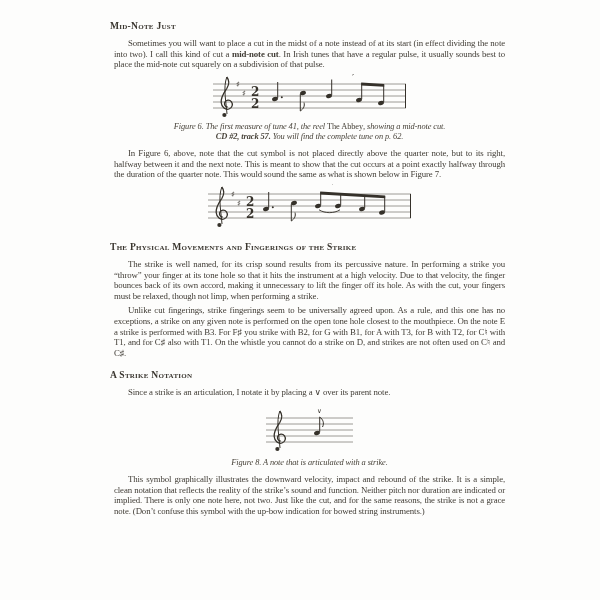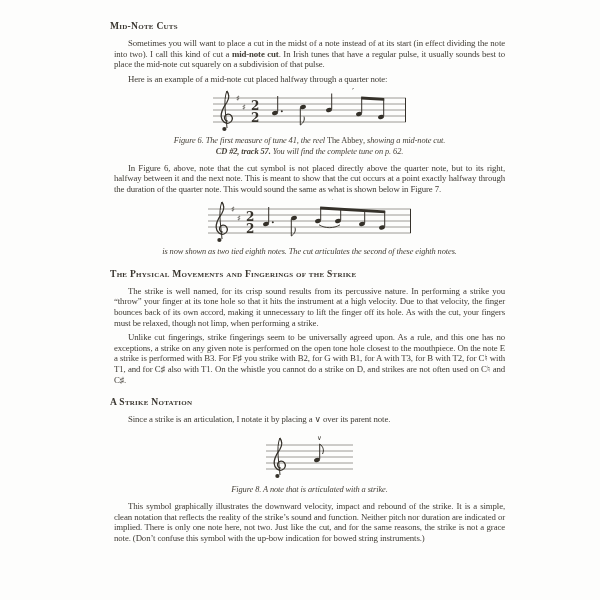--- a/index.html
+++ b/index.html
@@ -62,23 +62,22 @@
     color:#8a867f;
     letter-spacing:.5px;
   }
 </style>
 </head>
 <body>
 
 <div class="page">
   <div class="content">
 
-    <h2 class="sec-heading">Mid-Note Cuts</h2>
+    <h2 class="sec-heading">Mid-Note Just</h2>
     <p class="body indent"><span>Sometimes you will want to place a cut in the midst of a note instead of at its start (in effect dividing the note into two). I call this kind of cut a </span><span class="seg-b">mid-note cut</span><span>. In Irish tunes that have a regular pulse, it usually sounds best to place the mid-note cut squarely on a subdivision of that pulse.</span></p>
-    <p class="body indent"><span>Here is an example of a mid-note cut placed halfway through a quarter note:</span></p>
 
     <figure>
       <svg class="music-svg" width="202" height="46" viewBox="0 0 202 46">
         <g>
           <line class="staff" x1="4" y1="10" x2="197" y2="10"></line>
           <line class="staff" x1="4" y1="16" x2="197" y2="16"></line>
           <line class="staff" x1="4" y1="22" x2="197" y2="22"></line>
           <line class="staff" x1="4" y1="28" x2="197" y2="28"></line>
           <line class="staff" x1="4" y1="34" x2="197" y2="34"></line>
           <line class="ink" x1="196.5" y1="10" x2="196.5" y2="34" stroke-width="1"></line>
@@ -160,21 +159,20 @@
           <ellipse class="fill-ink" cx="178" cy="28.5" rx="3" ry="2.1" transform="rotate(-20 178 28.5)"></ellipse>
           <line class="ink" x1="116.7" y1="21.2" x2="116.7" y2="8.2" stroke-width="1"></line>
           <line class="ink" x1="136.7" y1="21.2" x2="136.7" y2="9.4" stroke-width="1"></line>
           <line class="ink" x1="160.7" y1="24.2" x2="160.7" y2="10.9" stroke-width="1"></line>
           <line class="ink" x1="180.7" y1="27.7" x2="180.7" y2="12.1" stroke-width="1"></line>
           <polygon class="fill-ink" points="116.2,7.6 181.2,11.5 181.2,14.3 116.2,10.4"></polygon>
           <path class="ink" fill="none" stroke-width=".9" d="M115 25.8 C121 29.6 130 29.6 136 25.8"></path>
         </g>
       </svg>
       <figcaption style="width:330px;">
-        <span class="caption-line"><span>is now shown as two tied eighth notes. The cut articulates the second of these eighth notes.</span></span>
       </figcaption>
     </figure>
 
     <h2 class="sec-heading mt">The Physical Movements and Fingerings of the Strike</h2>
     <p class="body indent"><span>The strike is well named, for its crisp sound results from its percussive nature. In performing a strike you “throw” your finger at its tone hole so that it hits the instrument at a high velocity. Due to that velocity, the finger bounces back of its own accord, making it unnecessary to lift the finger off its hole. As with the cut, your fingers must be relaxed, though not limp, when performing a strike.</span></p>
     <p class="body indent"><span>Unlike cut fingerings, strike fingerings seem to be universally agreed upon. As a rule, and this one has no exceptions, a strike on any given note is performed on the open tone hole closest to the mouthpiece. On the note E a strike is performed with B3. For F♯ you strike with B2, for G with B1, for A with T3, for B with T2, for C♮ with T1, and for C♯ also with T1. On the whistle you cannot do a strike on D, and strikes are not often used on C♮ and C♯.</span></p>
 
     <h2 class="sec-heading mt">A Strike Notation</h2>
     <p class="body indent"><span>Since a strike is an articulation, I notate it by placing a ∨ over its parent note.</span></p>
 

